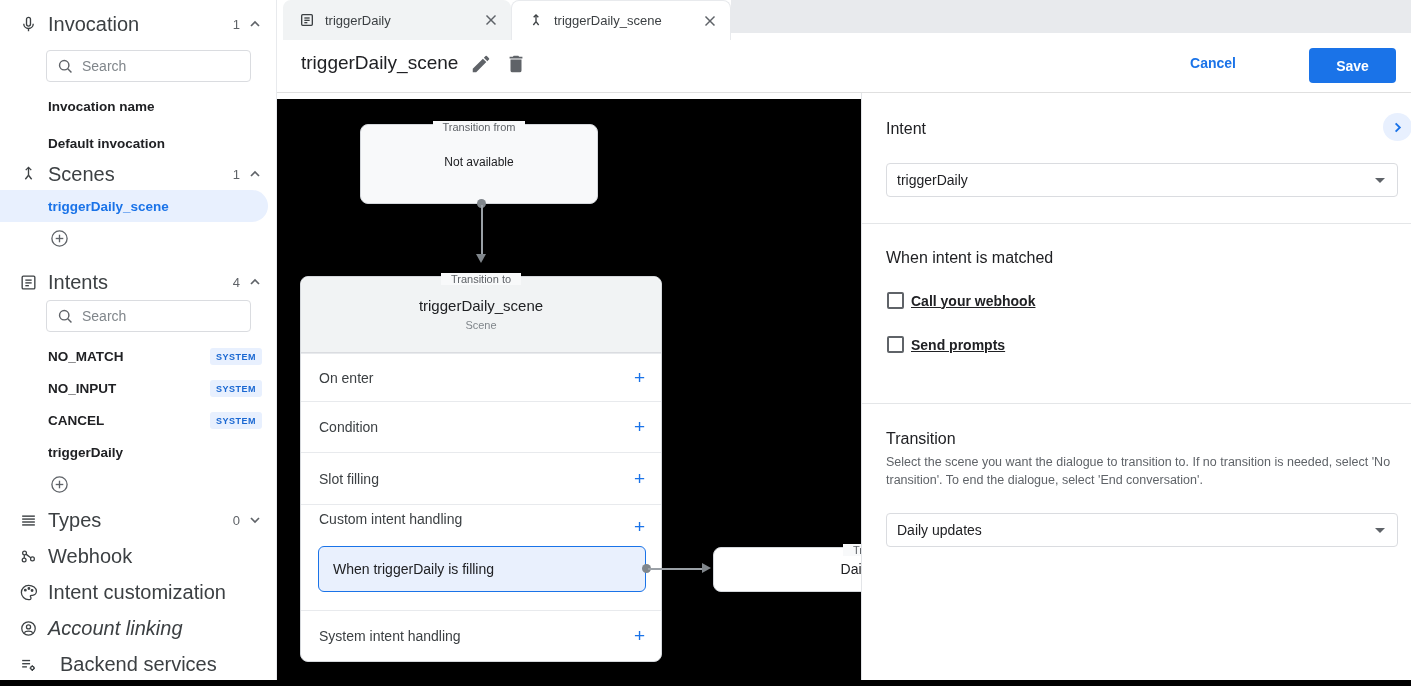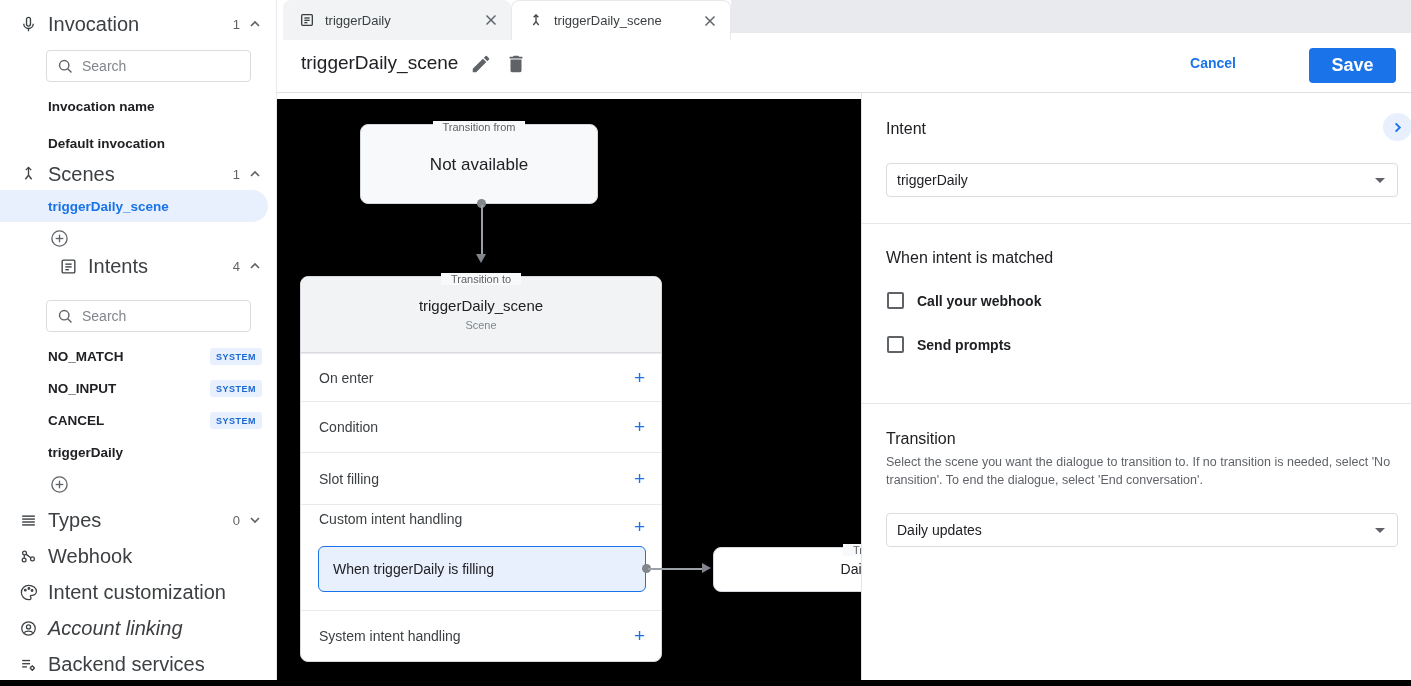--- a/index.html
+++ b/index.html
@@ -43,31 +43,31 @@
   .tab .tclose { margin-left:auto; margin-right:12px; width:16px; height:16px; cursor:pointer; }
 
   
   #header { position:absolute; left:277px; top:40px; width:1134px; height:53px; background:#fff;
     border-bottom:1px solid #e0e0e0; }
   #page-title { position:absolute; left:24px; top:12px; font-size:19px; color:#202124; }
   .hicon { position:absolute; top:13px; width:22px; height:22px; cursor:pointer; }
   #cancel-link { position:absolute; right:175px; top:15px; font-size:14px; font-weight:bold;
     color:#1a73e8; cursor:pointer; }
   #save-btn { position:absolute; right:15px; top:8px; width:87px; height:35px; background:#1a73e8;
-    color:#fff; font-size:18px; font-weight:bold; border:none; border-radius:4px; cursor:pointer;
+    color:#fff; font-size:14px; font-weight:bold; border:none; border-radius:4px; cursor:pointer;
     font-family:"Liberation Sans",sans-serif; }
 
   
   #canvas { position:absolute; left:277px; top:99px; width:584px; height:587px;
     background:#000000; overflow:hidden; }
   .node { position:absolute; border:1px solid #d5d8dc; border-radius:8px; background:#f8f9fa; }
   .legend { position:absolute; top:-8px; left:0; right:0; text-align:center; }
   .legend span { background:#f8f9fa; padding:0 10px; font-size:11px; color:#5f6368; }
   #t-from { left:83px; top:25px; width:238px; height:80px; }
-  #t-from .ncontent { position:absolute; top:30px; width:100%; text-align:center; font-size:17px; color:#202124; }
+  #t-from .ncontent { position:absolute; top:30px; width:100%; text-align:center; font-size:12px; color:#202124; }
   #t-target { left:436px; top:448px; width:340px; height:45px; background:#fff; }
   #t-target .ncontent { position:absolute; top:13px; width:100%; text-align:center; font-size:14px; color:#202124; }
 
   #scene-card { position:absolute; left:23px; top:177px; width:362px; background:#fff;
     border:1px solid #d5d8dc; border-radius:8px; }
   #scene-card .card-head { height:76px; background:#f1f3f4; border-radius:8px 8px 0 0;
     border-bottom:1px solid #dadce0; text-align:center; }
   #scene-card .card-title { padding-top:20px; font-size:15px; color:#202124; }
   #scene-card .card-sub { padding-top:5px; font-size:11px; color:#80868b; }
   .crow { position:relative; display:flex; align-items:center; border-top:1px solid #e8eaed; cursor:pointer; }
@@ -92,21 +92,21 @@
     border-left:1px solid #e3e5e8; }
   .phead { position:absolute; left:24px; font-size:16px; color:#202124; }
   .pselect { position:absolute; left:24px; width:512px; height:34px; border:1px solid #dadce0;
     border-radius:4px; display:flex; align-items:center; cursor:pointer; background:#fff; }
   .pselect .pval { margin-left:10px; font-size:14px; color:#202124; }
   .pselect .caret { margin-left:auto; margin-right:12px; width:0; height:0;
     border-left:5px solid transparent; border-right:5px solid transparent; border-top:5px solid #5f6368; }
   .pdivider { position:absolute; left:0; width:550px; border-top:1px solid #e4e6e8; }
   .cbrow { position:absolute; left:25px; display:flex; align-items:center; cursor:pointer; }
   .cbbox { width:17px; height:17px; border:2px solid #5f6368; border-radius:2px; background:#fff; }
-  .cblabel { margin-left:13px; font-size:14px; font-weight:bold; color:#202124; }
+  .cblabel { margin-left:7px; font-size:14px; font-weight:bold; color:#202124;text-decoration:underline; }
   #pdesc { position:absolute; left:24px; top:360px; width:508px; font-size:12.5px; color:#5f6368; line-height:1.45; }
   #collapse-btn { position:absolute; left:521px; top:20px; width:29px; height:28px; border-radius:50%;
     background:#e8f0fe; border:none; cursor:pointer; display:flex; align-items:center; justify-content:center; }
 
   #bottombar { position:absolute; left:0; top:680px; width:1411px; height:6px; background:#000; }
 </style>
 </head>
 <body>
 
 <div id="sidebar">
@@ -156,21 +156,21 @@
   <div class="selpill" style="top:190px;">
     <span>triggerDaily_scene</span>
   </div>
 
   <svg class="pluscirc" style="top:229px;" viewBox="0 0 20 20" fill="none" stroke="#5f6368" stroke-width="1.4">
       <circle cx="10" cy="10" r="8"></circle>
       <line x1="10" y1="6" x2="10" y2="14"></line>
       <line x1="6" y1="10" x2="14" y2="10"></line>
     </svg>
 
-  <div class="srow" style="top:250px;padding-left:40px;">
+  <div class="srow" style="top:266px;">
     <span class="sicon">
       <svg viewBox="0 0 24 24" width="19" height="19" fill="none" stroke="#3c4043" stroke-width="1.7">
         <rect x="4" y="4" width="16" height="16" rx="1.5"></rect>
           <line x1="8" y1="9" x2="16" y2="9"></line>
           <line x1="8" y1="12.5" x2="16" y2="12.5"></line>
           <line x1="8" y1="16" x2="12.5" y2="16"></line>
         </svg>
     </span>
     <span class="slabel">Intents</span>
     <span class="scount">4</span>
@@ -246,21 +246,21 @@
     <span class="sicon">
       <svg viewBox="0 0 24 24" width="19" height="19" fill="none" stroke="#3c4043" stroke-width="1.6">
         <circle cx="12" cy="12" r="8.5"></circle>
           <circle cx="12" cy="10" r="2.6"></circle>
           <path d="M6.8 17.5c1.2-2.8 9.2-2.8 10.4 0"></path>
         </svg>
     </span>
     <span class="slabel">Account linking</span>
   </div>
 
-  <div class="srow" style="top:648px;">
+  <div class="srow" style="top:648px;gap:12px;">
     <span class="sicon">
       <svg viewBox="0 0 24 24" width="19" height="19" fill="none" stroke="#3c4043" stroke-width="1.7">
         <line x1="4" y1="7" x2="14" y2="7"></line>
           <line x1="4" y1="11" x2="14" y2="11"></line>
           <line x1="4" y1="15" x2="10" y2="15"></line>
         <circle cx="16.8" cy="16.5" r="2.1"></circle>
           <line x1="16.8" y1="12.9" x2="16.8" y2="14.2"></line>
           <line x1="16.8" y1="18.8" x2="16.8" y2="20.1"></line>
           <line x1="13.4" y1="16.5" x2="14.7" y2="16.5"></line>
           <line x1="18.9" y1="16.5" x2="20.2" y2="16.5"></line>

